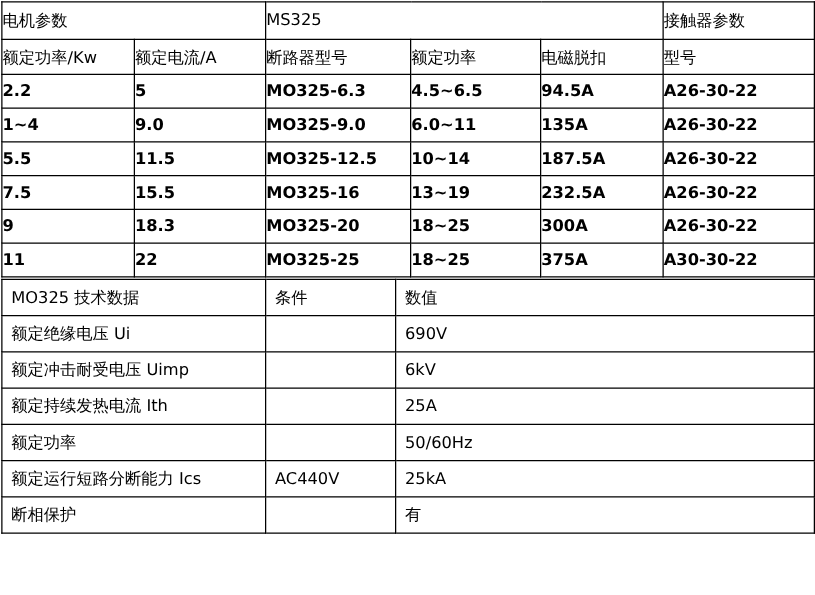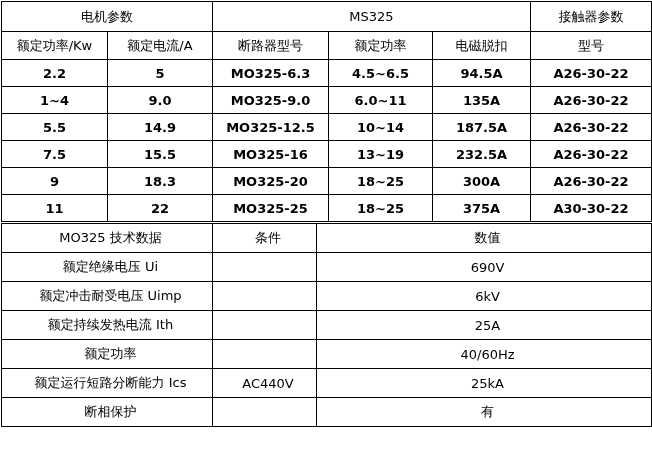--- a/index.html
+++ b/index.html
@@ -28,24 +28,23 @@
   }
   td, th {
     border: 1px solid #000000;
     font-weight: normal;
     font-size: 13px;
     padding: 0;
     height: 28px;
     box-sizing: border-box;
   }
   .c {
-    text-align: center;
   }
   .l {
-    text-align: center;
+    text-align: left;
     padding-left: 7px;
   }
   
   col.w1 { width: 106px; }
   col.w2 { width: 105px; }
   col.w3 { width: 116px; }
   col.w4 { width: 104px; }
   col.w5 { width: 98px; }
   col.w6 { width: 121px; }
 
@@ -109,21 +108,21 @@
       <tr class="databody">
         <td class="c">1~4</td>
         <td class="c">9.0</td>
         <td class="c">MO325-9.0</td>
         <td class="c">6.0~11</td>
         <td class="c">135A</td>
         <td class="c">A26-30-22</td>
       </tr>
       <tr class="databody">
         <td class="c">5.5</td>
-        <td class="c">14.9</td>
+        <td class="c">11.5</td>
         <td class="c">MO325-12.5</td>
         <td class="c">10~14</td>
         <td class="c">187.5A</td>
         <td class="c">A26-30-22</td>
       </tr>
       <tr class="databody">
         <td class="c">7.5</td>
         <td class="c">15.5</td>
         <td class="c">MO325-16</td>
         <td class="c">13~19</td>
@@ -172,21 +171,21 @@
         <td class="l">6kV</td>
       </tr>
       <tr class="lower">
         <td class="l">额定持续发热电流 Ith</td>
         <td class="l"></td>
         <td class="l">25A</td>
       </tr>
       <tr class="lower">
         <td class="l">额定功率</td>
         <td class="l"></td>
-        <td class="l">40/60Hz</td>
+        <td class="l">50/60Hz</td>
       </tr>
       <tr class="lower">
         <td class="l">额定运行短路分断能力 Ics</td>
         <td class="l">AC440V</td>
         <td class="l">25kA</td>
       </tr>
       <tr class="lower">
         <td class="l">断相保护</td>
         <td class="l"></td>
         <td class="l">有</td>

